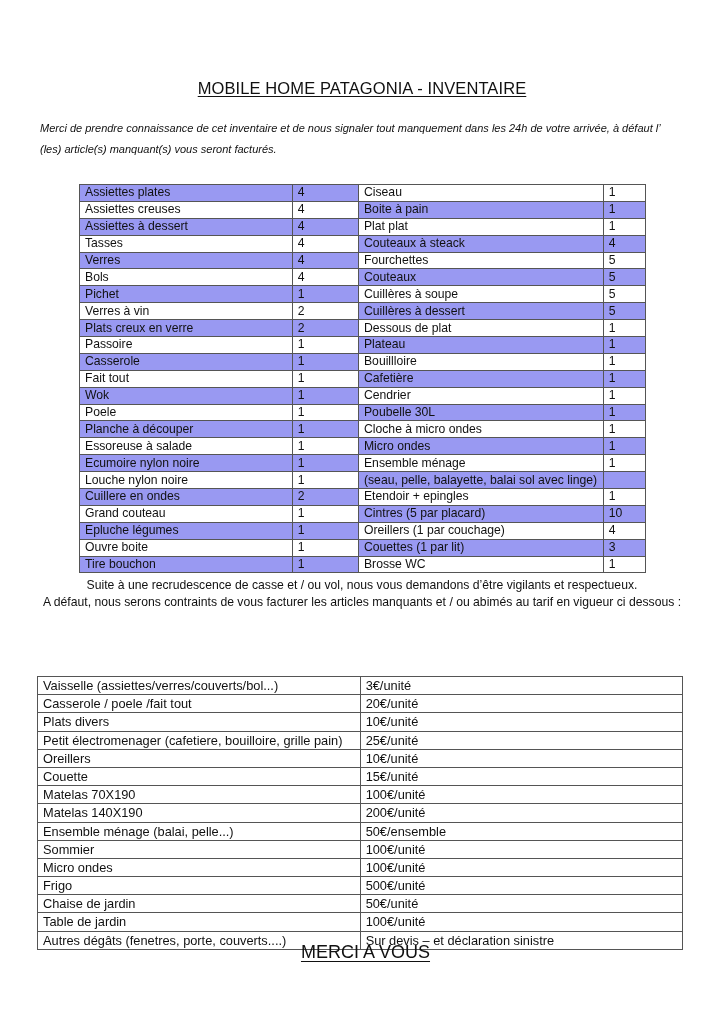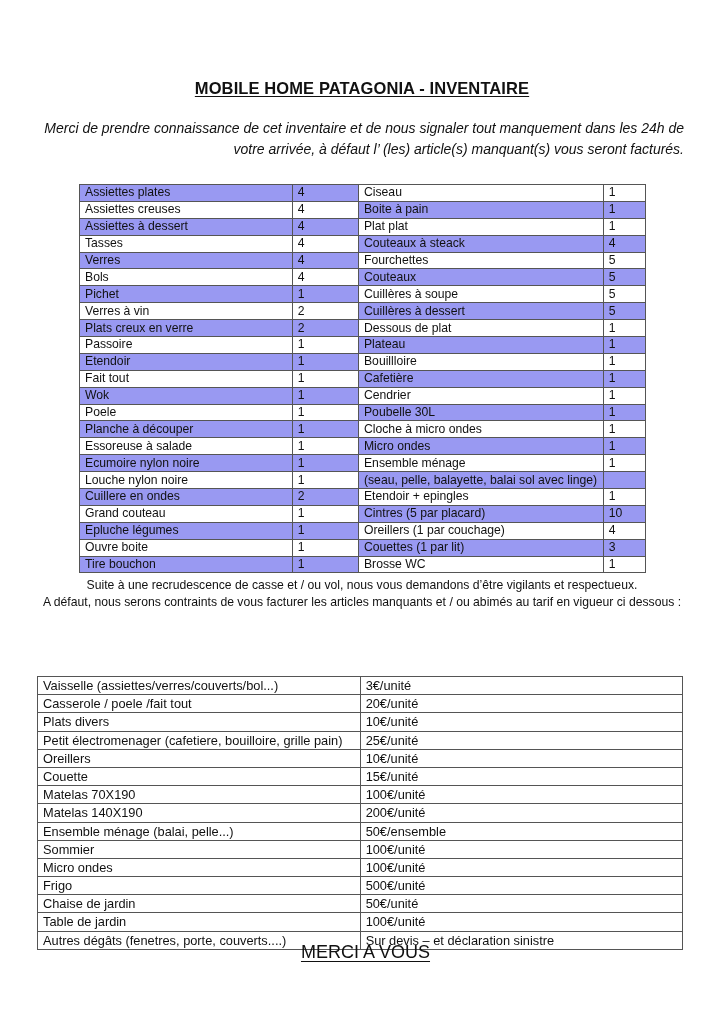--- a/index.html
+++ b/index.html
@@ -1,19 +1,19 @@
 <!DOCTYPE html>
 <html><head>
 <meta charset="utf-8">
 <style>
   html, body { margin:0; padding:0; background:#ffffff; }
   body { width:724px; height:1024px; position:relative; font-family:"Liberation Sans", sans-serif; color:#111; overflow:hidden; }
-  .title { position:absolute; top:79px; left:0; width:724px; text-align:center; font-weight:bold; font-size:16.5px; }
+  .title { position:absolute; top:79px; left:0; width:724px; text-align:center; font-weight:normal; font-size:16.5px; }
   .title span { text-decoration:underline; text-underline-offset:2px; letter-spacing:0.1px; }
-  .intro { position:absolute; top:118px; left:40px; width:644px; text-align:right; font-style:italic; font-size:14px; line-height:21px; }
+  .intro { position:absolute; top:118px; left:40px; width:644px; text-align:left; font-style:italic; font-size:11px; line-height:21px; }
   table { border-collapse:collapse; position:absolute; font-size:12.2px; }
   .inv { top:184px; left:79px; width:567px; }
   .inv td { border:1px solid #555; height:15.9px; padding:0 0 0 5px; line-height:15px; white-space:nowrap; }
   .inv td.name-l { width:206px; }
   .inv td.qty-l { width:60px; }
   .inv td.name-r { width:238px; }
   .inv td.qty-r { width:36px; }
   .hl { background:#9999f2; }
   .notice { position:absolute; top:577px; left:30px; width:664px; text-align:center; font-weight:normal; font-size:12.2px; line-height:17px; }
   .tarif { top:644px; left:37px; width:646px; font-size:12.8px;margin-top:32px; }
@@ -88,21 +88,21 @@
         <td class="name-r">Dessous de plat</td>
         <td class="qty-r">1</td>
       </tr>
       <tr>
         <td class="name-l">Passoire</td>
         <td class="qty-l">1</td>
         <td class="name-r hl">Plateau</td>
         <td class="qty-r hl">1</td>
       </tr>
       <tr>
-        <td class="name-l hl">Etendoir</td>
+        <td class="name-l hl">Casserole</td>
         <td class="qty-l hl">1</td>
         <td class="name-r">Bouillloire</td>
         <td class="qty-r">1</td>
       </tr>
       <tr>
         <td class="name-l">Fait tout</td>
         <td class="qty-l">1</td>
         <td class="name-r hl">Cafetière</td>
         <td class="qty-r hl">1</td>
       </tr>

